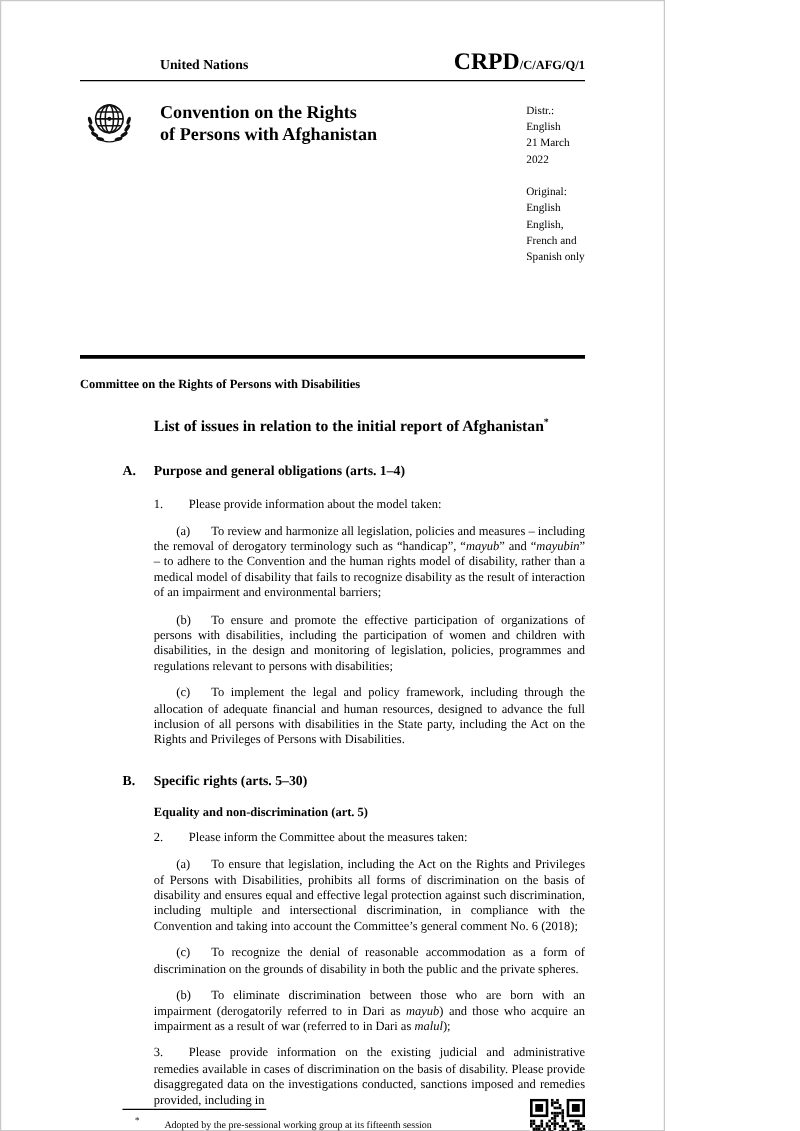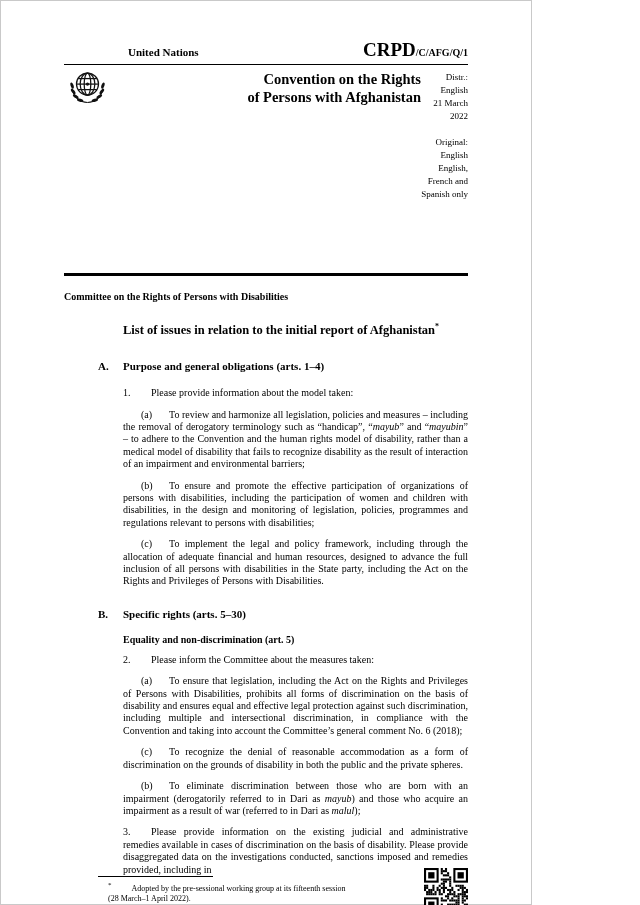--- a/index.html
+++ b/index.html
@@ -17,21 +17,21 @@
     background: #fff;
   }
   
   .masthead { display: flex; justify-content: space-between; align-items: baseline; padding-left: 64px; }
   .org { font-weight: bold; font-size: 11px; }
   .doc-symbol { font-weight: bold; }
   .doc-symbol .big { font-size: 19px; }
   .doc-symbol .small { font-size: 10px; margin-top: 45px; }
   .thin-rule { border-top: 1px solid #000; margin-top: 3px; }
   
-  .header-row { display: flex; align-items: flex-start; text-align: right; }
+  .header-row { display: flex; margin-top: 11px; align-items: flex-start; }
   .emblem { width: 47px; margin-right: 17px; flex: 0 0 auto; }
   .conv-title { width: 293px; font-weight: bold; font-size: 14.5px; line-height: 18px; padding-top: 5px; }
   .doc-meta { flex: 1; font-size: 9px; line-height: 13px; padding-top: 6px; }
   .meta-gap { margin-top: 13px; }
   .thick-rule { border-top: 3px solid #000; margin-top: 72px; }
   
   .committee { margin-top: 15px; font-weight: bold; font-size: 10px; }
   .doc-title { margin: 17px 0 0 59px; font-weight: bold; font-size: 12.5px; line-height: 16px; }
   .doc-title sup { font-size: 8px; }
   .section { margin: 22px 0 0 34px; font-weight: bold; font-size: 11px; }

